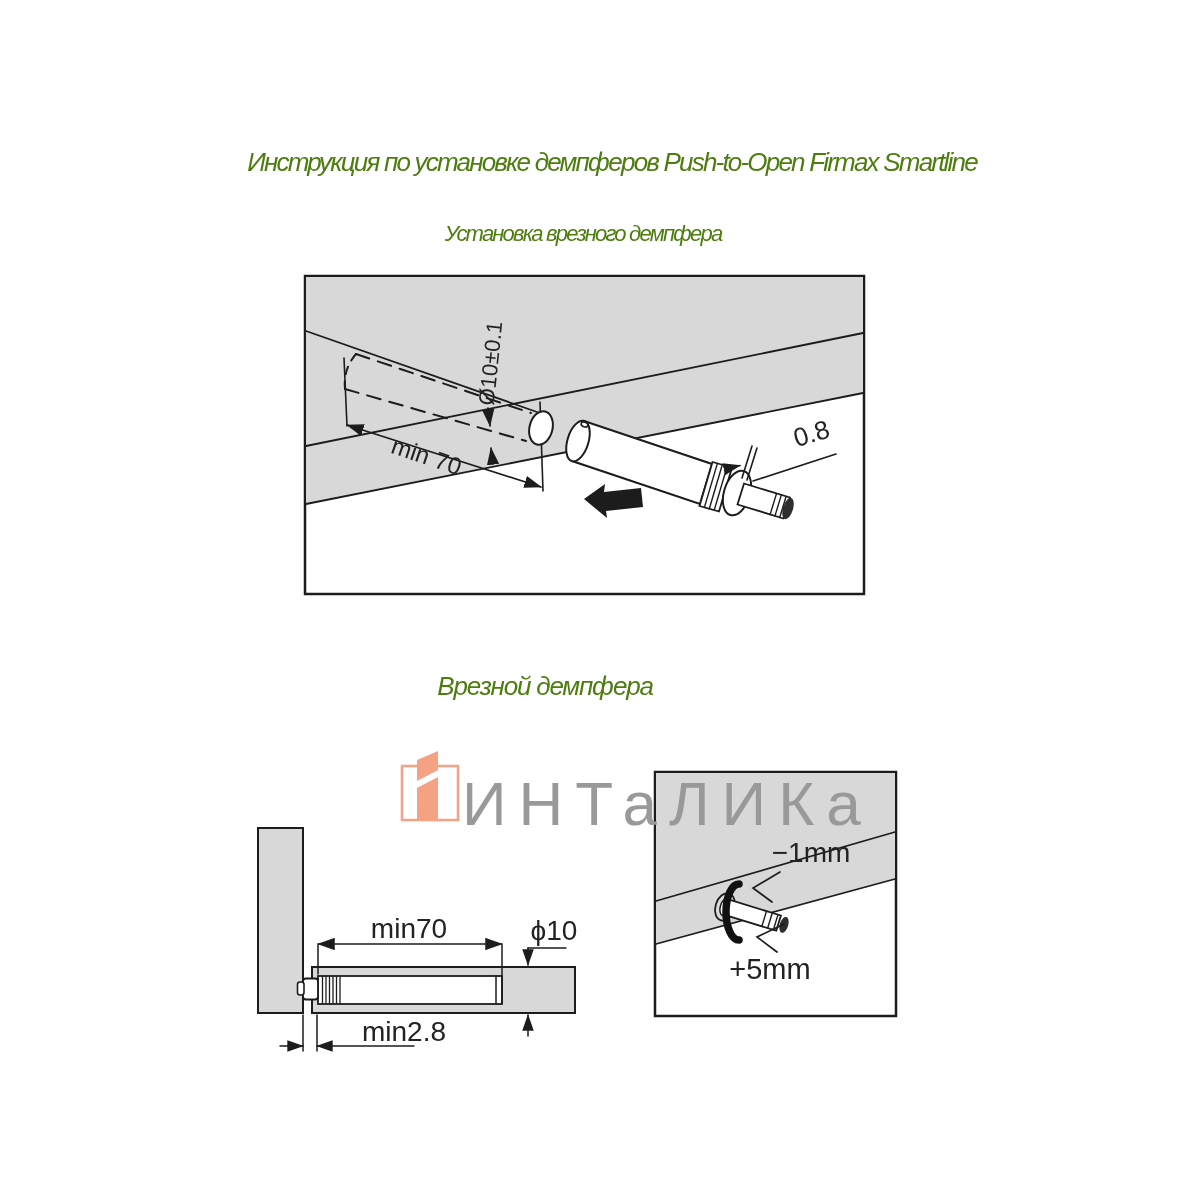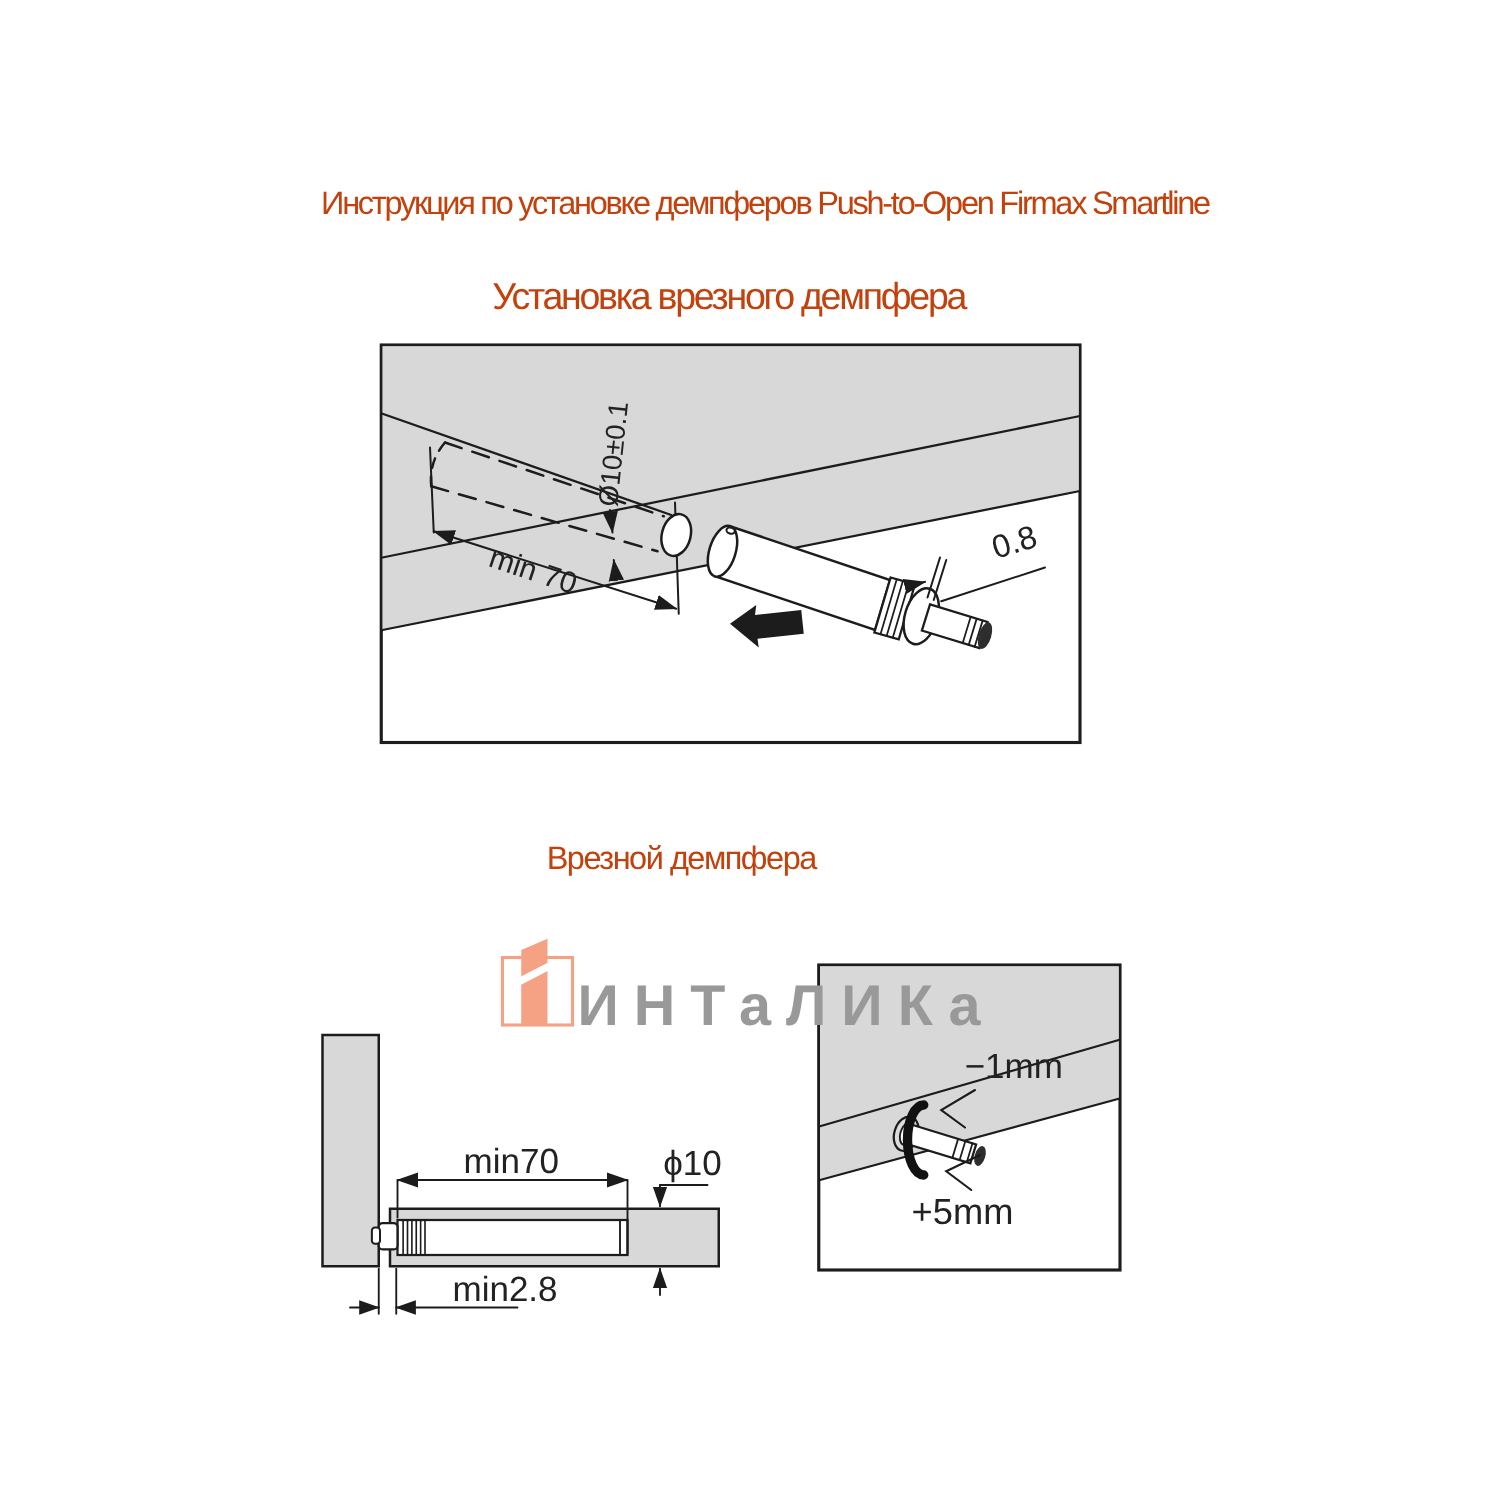--- a/index.html
+++ b/index.html
@@ -2,29 +2,29 @@
 <html><head>
 <meta charset="utf-8">
 <style>
   html,body{margin:0;padding:0;}
   body{
     width:1200px;height:1200px;position:relative;background:#ffffff;
     font-family:"Liberation Sans",sans-serif;overflow:hidden;
   }
   .heading{
     position:absolute;transform:translateX(-50%);white-space:nowrap;
-    color:#c2410c;z-index:3;
+    color:#4d7c0f;z-index:3;font-style:italic;
   }
   #page-title{left:612px;top:147px;font-size:26px;letter-spacing:-1.8px;}
-  #subtitle{left:583px;top:221px;font-size:30px;letter-spacing:-1.8px;}
+  #subtitle{left:583px;top:221px;font-size:22px;letter-spacing:-1.8px;}
   #section-heading{left:545px;top:671px;font-size:26px;letter-spacing:-1.2px;}
   #diagram-svg{position:absolute;left:0;top:0;z-index:1;}
   #watermark{position:absolute;left:0;top:0;width:1200px;height:1200px;z-index:2;pointer-events:none;}
   #brand-text{
-    position:absolute;left:462px;top:781px;font-size:46px;font-weight:bold;
+    position:absolute;left:462px;top:781px;font-size:62px;font-weight:normal;
     letter-spacing:12px;color:#999999;line-height:46px;white-space:nowrap;
   }
   #logo-icon{position:absolute;left:396px;top:746px;}
   svg text.dim{font-family:"Liberation Sans",sans-serif;fill:#222222;}
 </style>
 </head>
 <body>
 
 <div class="heading" id="page-title">Инструкция по установке демпферов Push-to-Open Firmax Smartline</div>
 <div class="heading" id="subtitle">Установка врезного демпфера</div>

